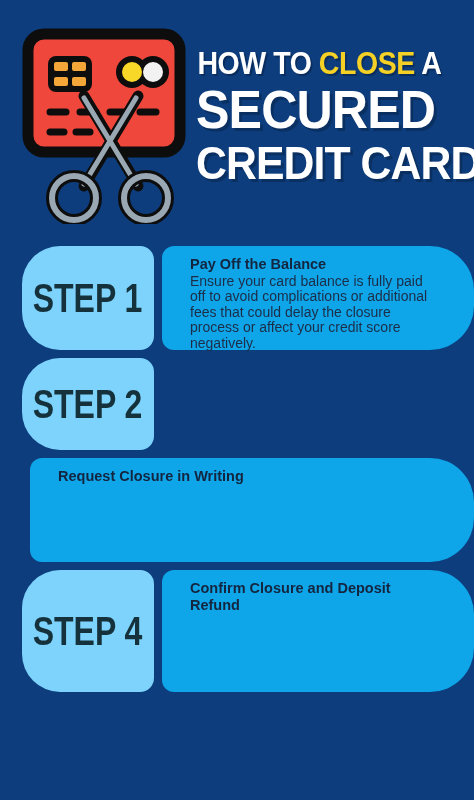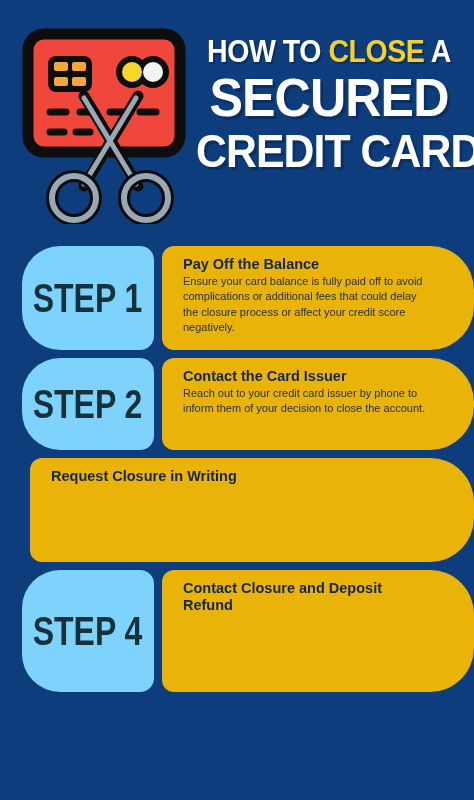--- a/index.html
+++ b/index.html
@@ -34,23 +34,22 @@
     left: 22px;
     top: 28px;
     width: 176px;
     height: 196px;
   }
   .card-art svg { display: block; }
 
   .title-block {
     position: absolute;
     left: 186px;
-    top: 36px;
+    top: 48px;
     width: 286px;
-    text-align: center;
   }
 
   .title-line-1 {
     font-family: "Liberation Sans Narrow", "Liberation Sans", sans-serif;
     font-weight: bold;
     font-size: 31px;
     line-height: 32px;
     letter-spacing: -0.5px;
     color: #ffffff;
     white-space: nowrap;
@@ -120,39 +119,39 @@
     letter-spacing: 0px;
     transform: scaleX(0.8);
     transform-origin: center;
     white-space: nowrap;
   }
 
   .step-panel {
     flex: 1 1 auto;
     margin-left: 8px;
     margin-right: 0;
-    background: #eab308;
+    background: #0ea5e9;
     border-radius: 12px 44px 44px 12px;
-    padding: 10px 40px 12px 21px;
+    padding: 10px 40px 12px 28px;
     box-sizing: border-box;
   }
 
   .step-title {
     font-family: "Liberation Sans", sans-serif;
     font-weight: bold;
     font-size: 14.5px;
     line-height: 17px;
     color: #14253f;
     margin: 0 0 1px 0;
   }
 
   .step-body {
     font-family: "Liberation Sans", sans-serif;
     font-weight: normal;
-    font-size: 11px;
+    font-size: 14px;
     line-height: 15.4px;
     color: #1d2d47;
     margin: 0;
   }
 
   
   .row-1 { height: 104px; }
   .row-2 { height: 92px; }
   .row-3 { height: 104px; }
   .row-4 { height: 122px; }
@@ -225,36 +224,32 @@
       <div class="step-panel">
         <p class="step-title">Pay Off the Balance</p>
         <p class="step-body">Ensure your card balance is fully paid off to avoid complications or additional fees that could delay the closure process or affect your credit score negatively.</p>
       </div>
     </div>
 
     <div class="step-row row-2">
       <div class="step-badge">
         <span class="step-badge-label">STEP 2</span>
       </div>
-      <div class="step-panel">
-        <p class="step-title">Contact the Card Issuer</p>
-        <p class="step-body">Reach out to your credit card issuer by phone to inform them of your decision to close the account.</p>
-      </div>
     </div>
 
     <div class="step-row row-3">
       <div class="step-panel">
         <p class="step-title">Request Closure in Writing</p>
       </div>
     </div>
 
     <div class="step-row row-4">
       <div class="step-badge">
         <span class="step-badge-label">STEP 4</span>
       </div>
       <div class="step-panel">
-        <p class="step-title">Contact Closure and Deposit Refund</p>
+        <p class="step-title">Confirm Closure and Deposit Refund</p>
       </div>
     </div>
 
   </div>
 
 </div>
 
 </body></html>

